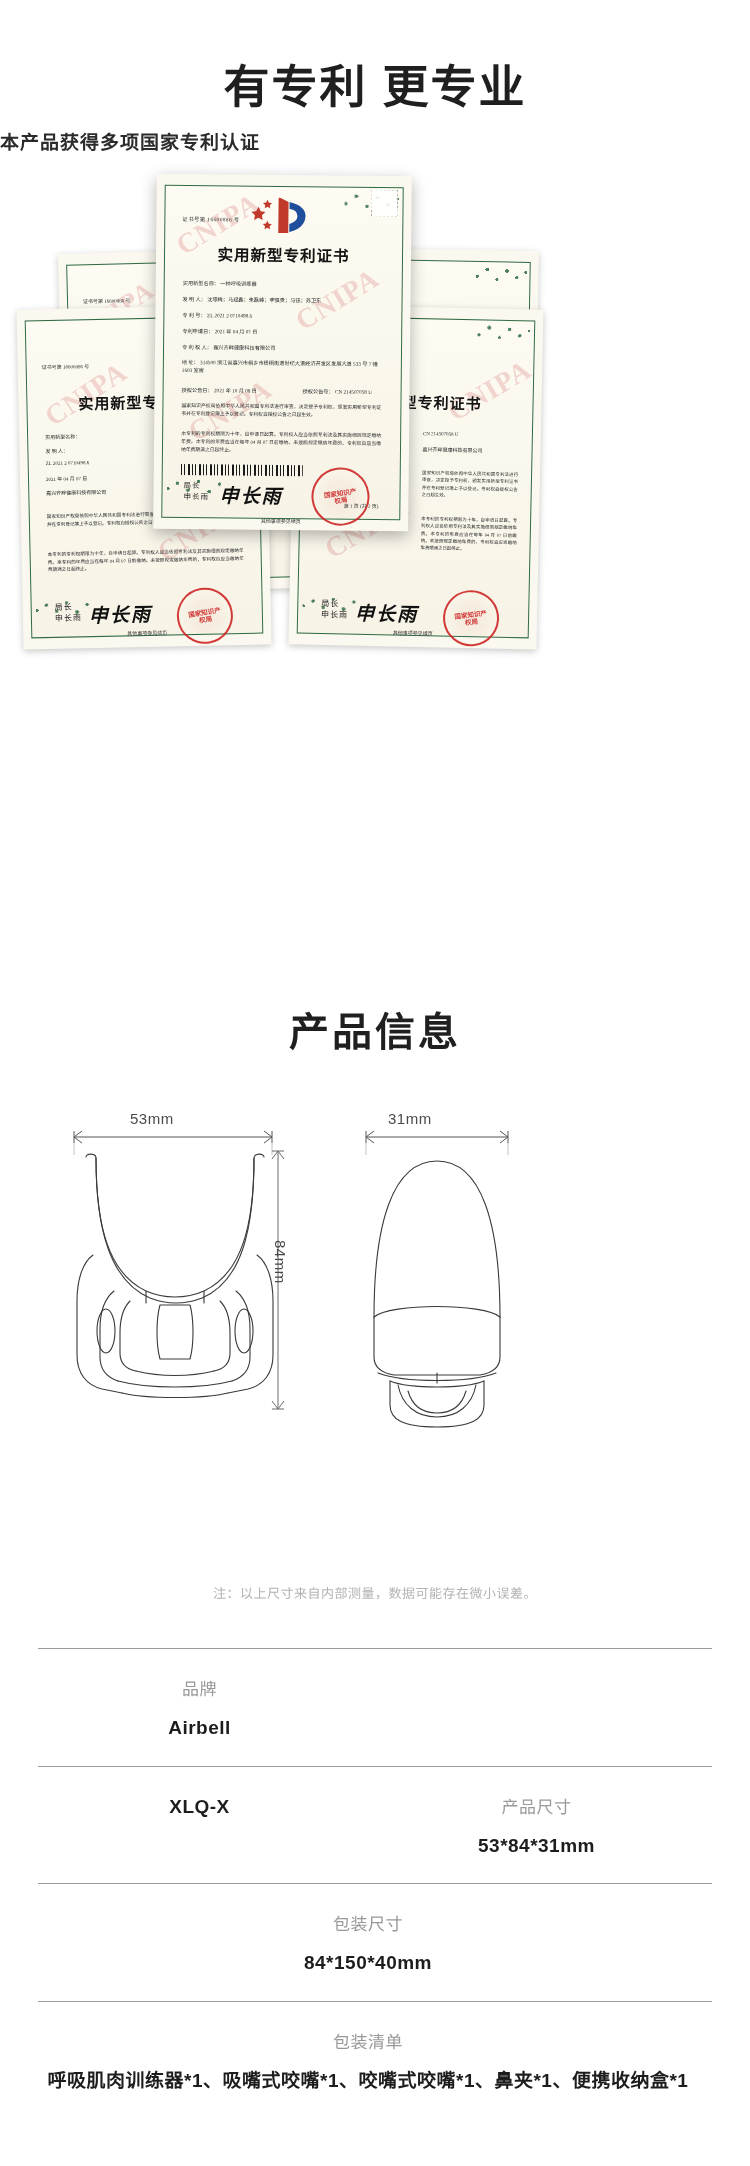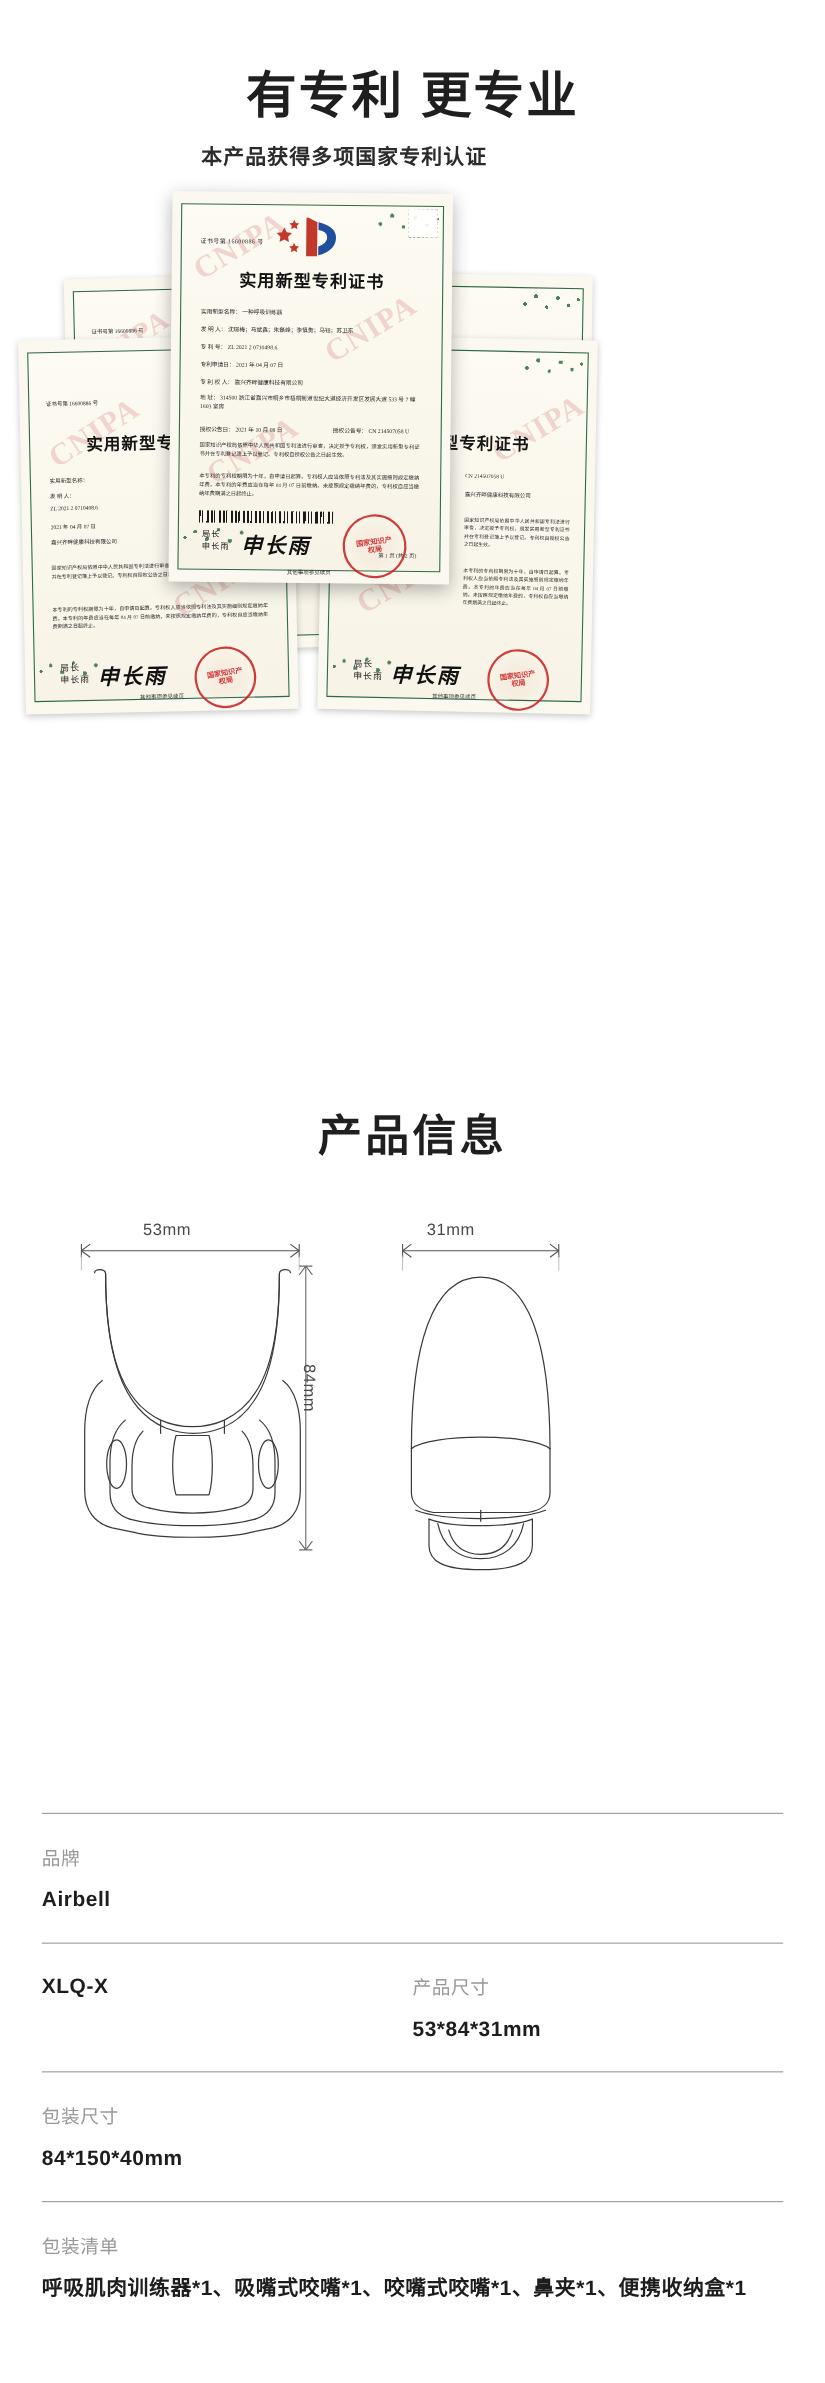--- a/index.html
+++ b/index.html
@@ -24,21 +24,21 @@
     top: 50px; left: 0; width: 750px;
     text-align: center;
     font-size: 46px;
     font-weight: 700;
     letter-spacing: 2px;
     color: #1f1f1f;
   }
   .patent-sub {
     position: absolute;
     top: 127px; left: 0; width: 626px;
-    text-align: center;
+    text-align: left;
     font-size: 19px;
     font-weight: 700;
     letter-spacing: 1px;
     color: #2b2b2b;
   }
 
   .certs {
     position: absolute;
     top: 175px; left: 0;
     width: 750px; height: 480px;
@@ -213,21 +213,21 @@
     position: absolute;
     top: 1648px; left: 38px;
     width: 674px;
   }
   .spec-row {
     display: flex;
     border-top: 1.5px solid #9a9a9a;
     padding: 26px 0 24px 0;
   }
   .spec-row:last-child { border-bottom: none; }
-  .spec-cell { flex: 0 0 50%; padding-right: 14px; }
+  .spec-cell { flex: 0 0 50%; padding-right: 14px; text-align: center; }
   .spec-cell.wide { flex: 0 0 100%; }
   .spec-key {
     font-size: 17px;
     color: #999999;
     margin-bottom: 14px;
     letter-spacing: .5px;
   }
   .spec-val {
     font-size: 19px;
     font-weight: 700;
@@ -470,20 +470,21 @@
         <line x1="107" y1="268" x2="107" y2="278"></line>
         <path d="M60 276 C80 284 134 284 154 276"></path>
       </g>
     </svg>
 
     <div class="dim-label" style="left:130px; top:25px;">53mm</div>
     <div class="dim-label vert" style="left:272px; top:155px;">84mm</div>
     <div class="dim-label" style="left:388px; top:25px;">31mm</div>
   </div>
 
+  <div class="note">注：以上尺寸来自内部测量，数据可能存在微小误差。</div>
 
   <div class="spec">
 
     <div class="spec-row">
       <div class="spec-cell">
         <div class="spec-key">品牌</div>
         <div class="spec-val">Airbell</div>
       </div>
     </div>
 

